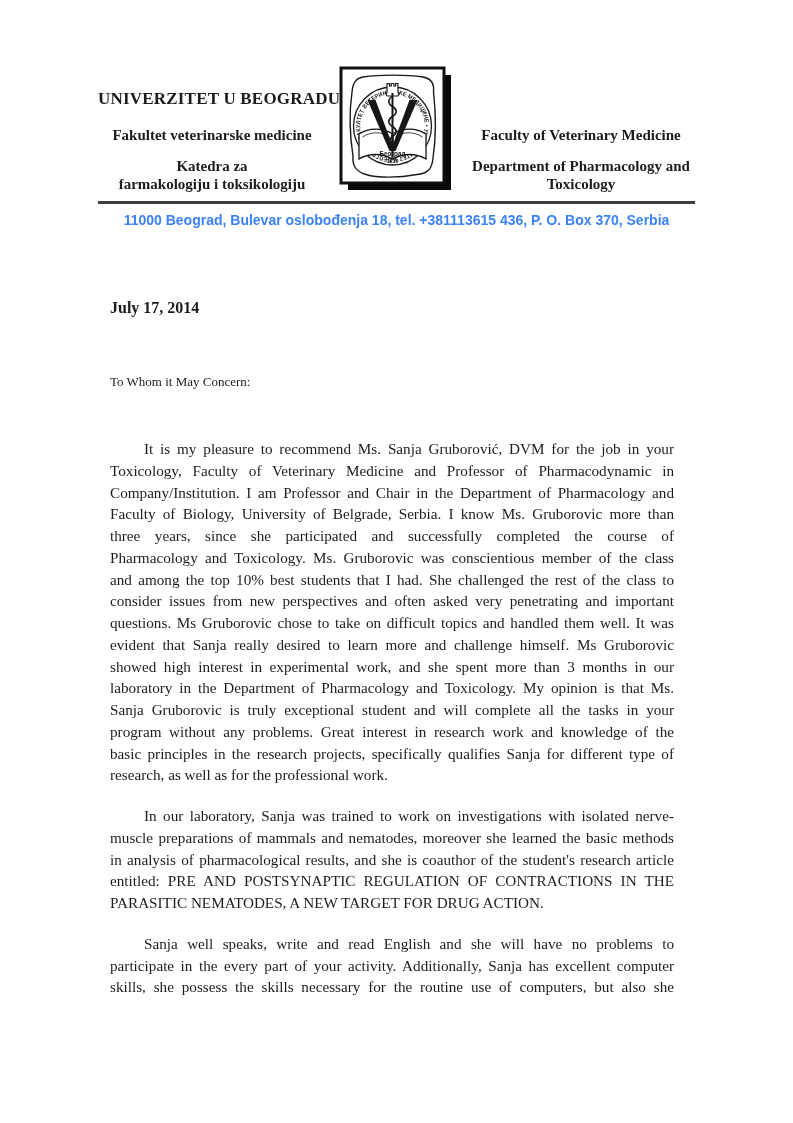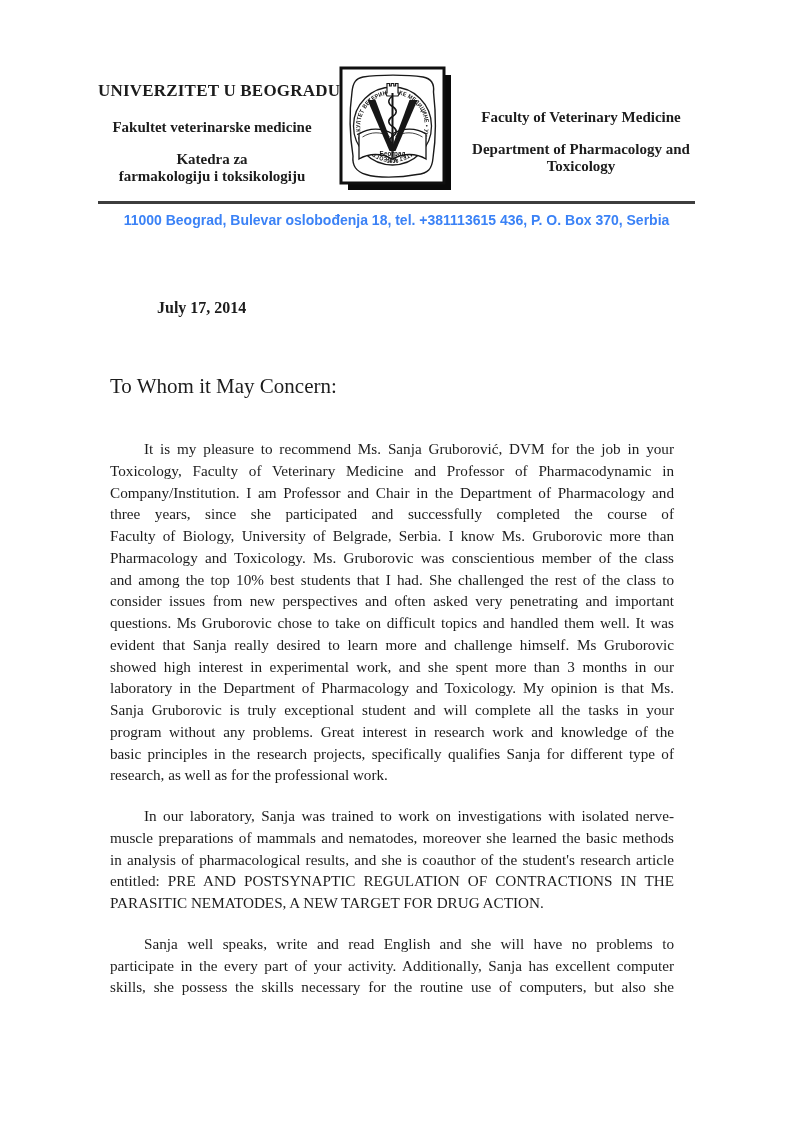--- a/index.html
+++ b/index.html
@@ -7,35 +7,35 @@
     position: relative;
     width: 793px; height: 1123px;
     margin: 0 auto;
     background: #ffffff;
     color: #1c1c1c;
     font-family: "Liberation Serif", serif;
     overflow: hidden;
   }
   .letterhead {
     position: absolute; left: 98px; top: 66px; width: 597px;
-    display: flex; justify-content: space-between; align-items: center;
+    display: flex; justify-content: space-between; align-items: flex-end;
   }
   .lh-col { width: 228px; text-align: center; padding-top: 8px; }
   .lh-title { font-size: 17px; font-weight: bold; letter-spacing: 0.2px; white-space: nowrap; }
   .lh-sub { font-size: 15px; font-weight: bold; margin-top: 18px; line-height: 17.5px; }
   .lh-sub2 { font-size: 15px; font-weight: bold; margin-top: 14px; line-height: 17.5px; }
   .seal-wrap { width: 116px; height: 127px; flex: 0 0 auto; }
   .rule { position: absolute; left: 98px; top: 201px; width: 597px; height: 3px; background: #3d3d3d; }
   .address {
     position: absolute; left: 98px; top: 212px; width: 597px;
     text-align: center; font-family: "Liberation Sans", sans-serif;
     font-weight: bold; font-size: 14px; color: #3b82f6;
   }
-  .date { position: absolute; left: 110px; top: 299px; font-size: 16px; font-weight: bold; margin-left: 47px; }
-  .salutation { position: absolute; left: 110px; top: 374px; font-size: 21px; }
+  .date { position: absolute; left: 110px; top: 299px; font-size: 16px; font-weight: bold; }
+  .salutation { position: absolute; left: 110px; top: 374px; font-size: 13px; }
   .body { position: absolute; left: 110px; top: 438px; width: 580px; font-size: 15.2px; line-height: 21.75px; }
   .para { margin: 0 16px 19px 0; }
   .line { text-align: justify; text-align-last: justify; }
   .line.first { padding-left: 34px; }
   .line.last { text-align-last: auto; }
   svg text { font-family: "Liberation Sans", sans-serif; }
 </style>
 </head>
 <body>
 
@@ -97,22 +97,22 @@
   <div class="address">11000 Beograd, Bulevar oslobođenja 18, tel. +381113615 436, P. O. Box 370, Serbia</div>
 
   <div class="date">July 17, 2014</div>
   <div class="salutation">To Whom it May Concern:</div>
 
   <div class="body">
     <div class="para">
       <div class="line first">It is my pleasure to recommend Ms. Sanja Gruborović, DVM for the job in your</div>
       <div class="line">Toxicology, Faculty of Veterinary Medicine and Professor of Pharmacodynamic in</div>
       <div class="line">Company/Institution. I am Professor and Chair in the Department of Pharmacology and</div>
+      <div class="line">Faculty of Biology, University of Belgrade, Serbia. I know Ms. Gruborovic more than</div>
       <div class="line">three years, since she participated and successfully completed the course of</div>
-      <div class="line">Faculty of Biology, University of Belgrade, Serbia. I know Ms. Gruborovic more than</div>
       <div class="line">Pharmacology and Toxicology. Ms. Gruborovic was conscientious member of the class</div>
       <div class="line">and among the top 10% best students that I had. She challenged the rest of the class to</div>
       <div class="line">consider issues from new perspectives and often asked very penetrating and important</div>
       <div class="line">questions. Ms Gruborovic chose to take on difficult topics and handled them well. It was</div>
       <div class="line">evident that Sanja really desired to learn more and challenge himself. Ms Gruborovic</div>
       <div class="line">showed high interest in experimental work, and she spent more than 3 months in our</div>
       <div class="line">laboratory in the Department of Pharmacology and Toxicology. My opinion is that Ms.</div>
       <div class="line">Sanja Gruborovic is truly exceptional student and will complete all the tasks in your</div>
       <div class="line">program without any problems. Great interest in research work and knowledge of the</div>
       <div class="line">basic principles in the research projects, specifically qualifies Sanja for different type of</div>

